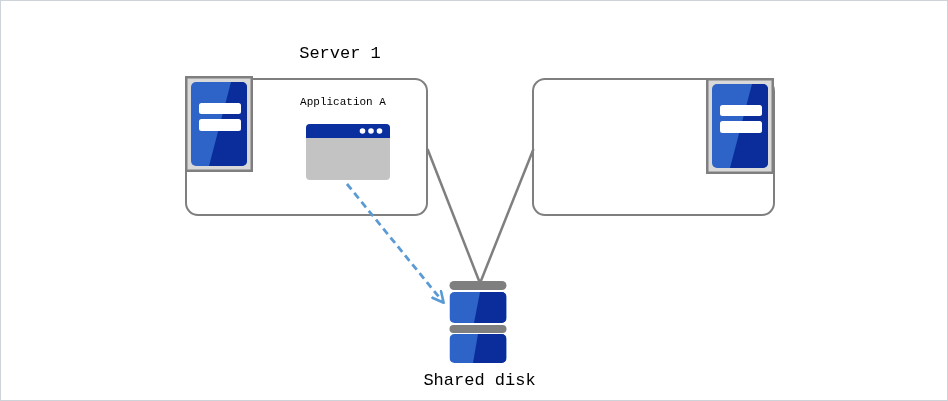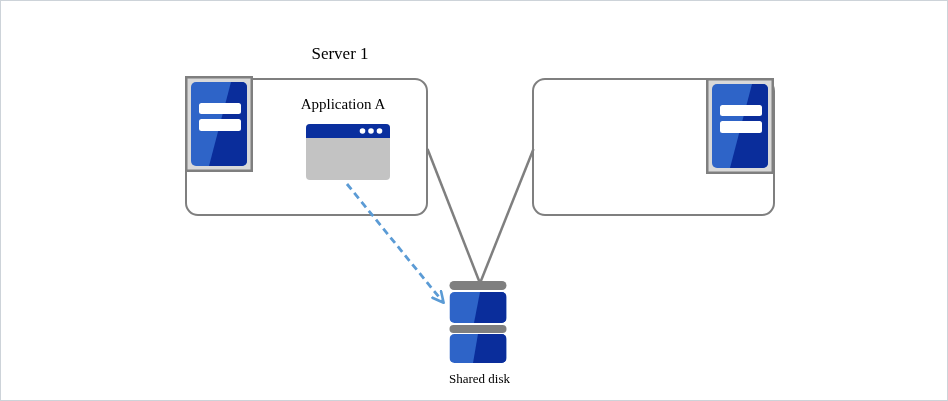--- a/index.html
+++ b/index.html
@@ -3,25 +3,25 @@
 <meta charset="utf-8">
 <style>
   html,body{margin:0;padding:0;background:#fff;font-family:"Liberation Sans",sans-serif;}
   .canvas{
     position:relative;width:948px;height:401px;background:#ffffff;
     border:1px solid #cdd3d9;box-sizing:border-box;overflow:hidden;
   }
   .abs{position:absolute;}
   .label{
     position:absolute;color:#000;text-align:center;white-space:nowrap;
-    font-family:Liberation Serif, serif;
+    font-family:Liberation Mono, monospace;
   }
   .server-title{font-size:17px;}
-  .app-title{font-size:15px;}
-  .disk-title{font-size:13px;}
+  .app-title{font-size:11px;}
+  .disk-title{font-size:17px;}
   .server-box{
     position:absolute;background:#ffffff;
     border:2.5px solid var(--box-border,#7f7f7f);
     border-radius:13px;box-sizing:border-box;
   }
   svg{display:block;}
   .overlay{position:absolute;left:0;top:0;pointer-events:none;}
 </style>
 </head>
 <body>

